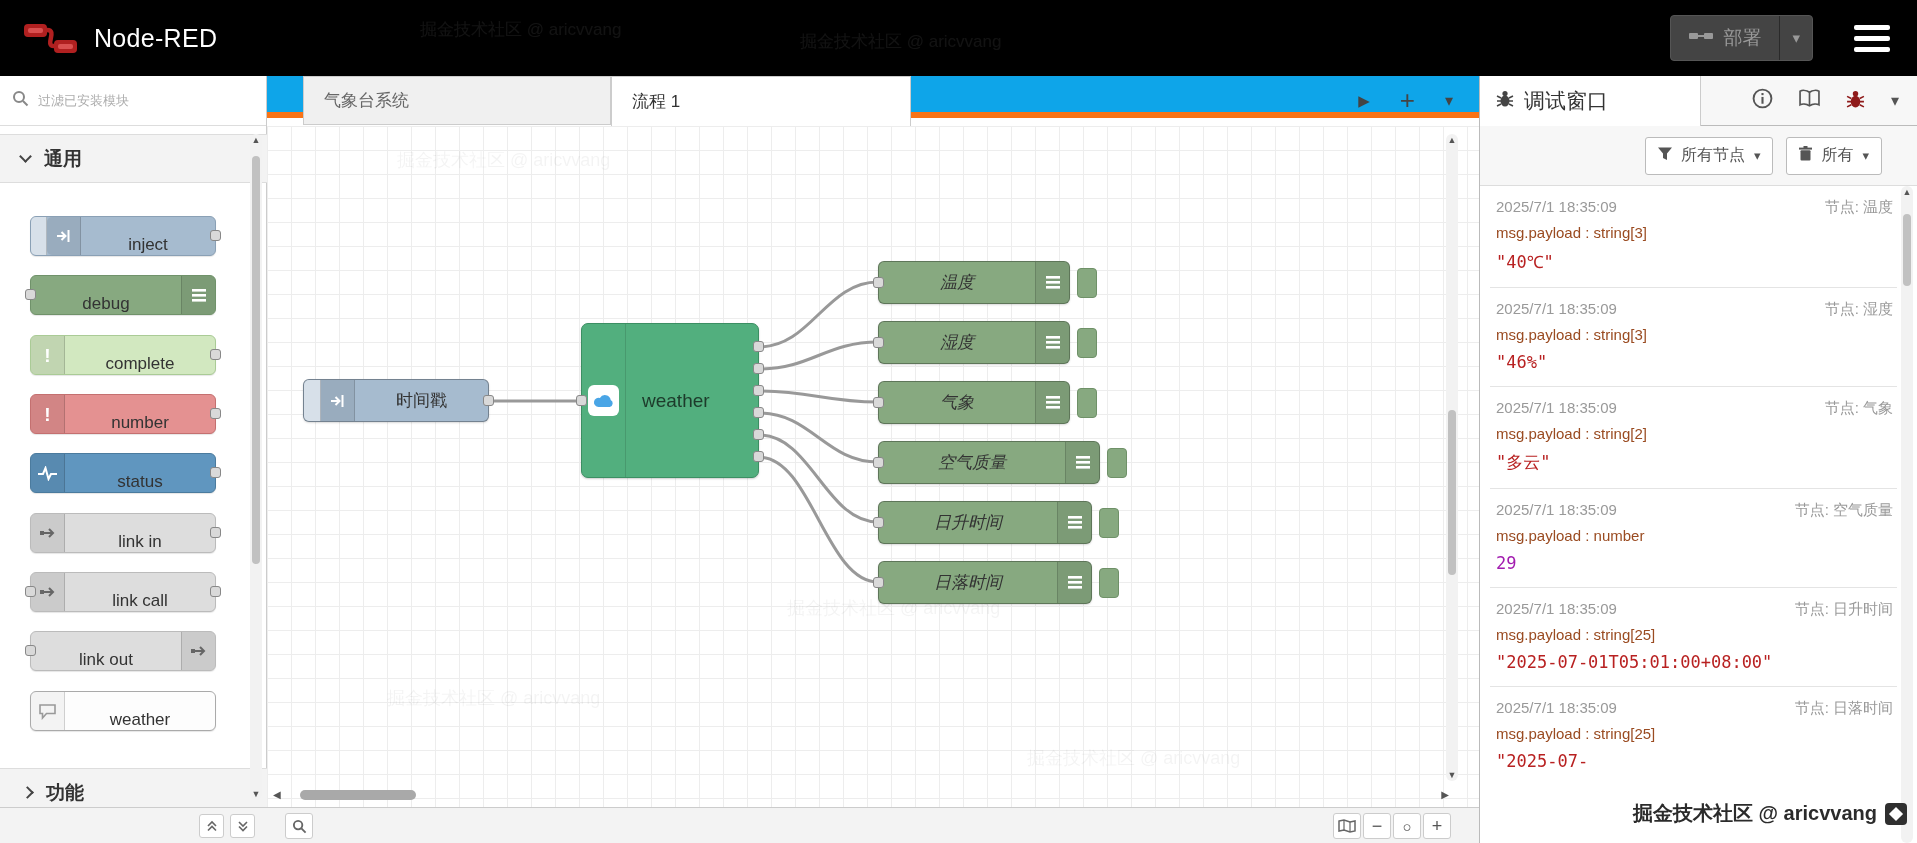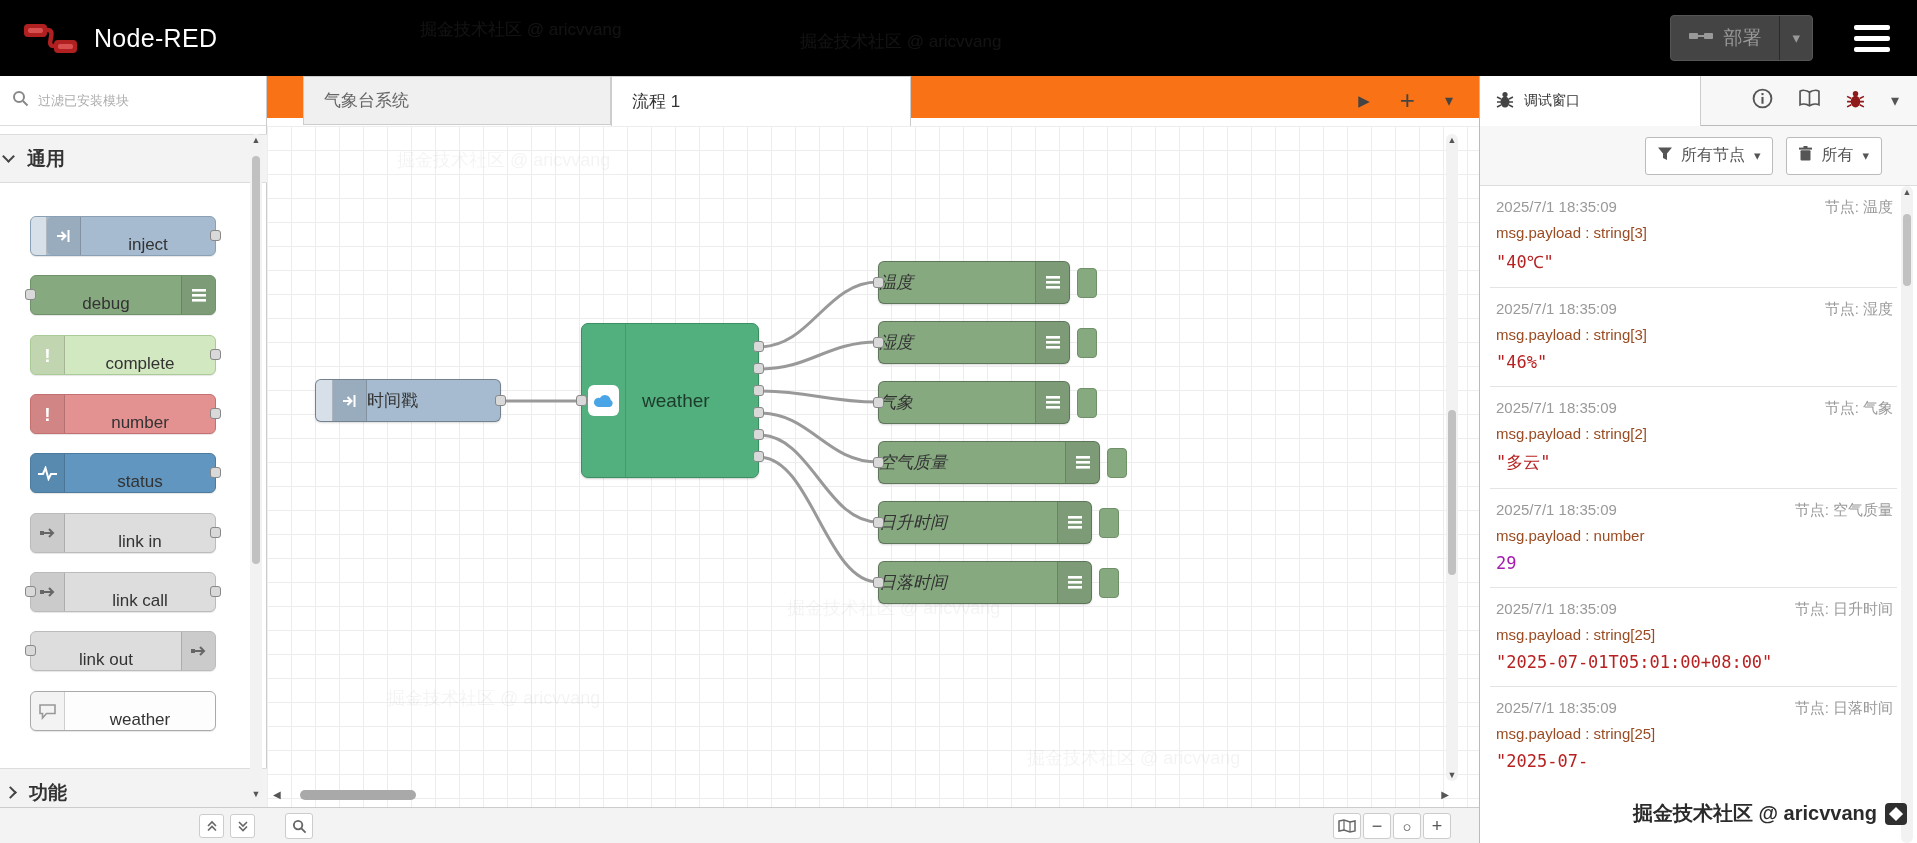--- a/index.html
+++ b/index.html
@@ -15,21 +15,21 @@
   .deploy-caret{border-left:1px solid #2a2a2a;padding:0 12px;display:flex;align-items:center;font-size:15px;color:#999}
   .hamburger{position:absolute;right:27px;top:25px;width:36px;height:27px;display:flex;flex-direction:column;justify-content:space-between;cursor:pointer}
   .hamburger div{height:5px;background:#fff;border-radius:2px}
   .wm-faint-header{position:absolute;color:#fff;opacity:.07;font-size:17px;pointer-events:none}
 
   
   .palette{position:absolute;left:0;top:76px;width:267px;height:767px;background:#fff;border-right:1px solid #ccc;z-index:20}
   .pal-search{height:50px;border-bottom:1px solid #ddd;display:flex;align-items:center;gap:9px;padding:0 12px;background:#fff}
   .pal-search input{border:none;outline:none;font-size:13px;color:#555;width:190px;font-family:"Liberation Sans",sans-serif;background:transparent}
   .pal-search input::placeholder{color:#adadad}
-  .pal-cat{position:absolute;left:0;width:267px;height:49px;background:#f3f3f3;border-top:1px solid #ddd;border-bottom:1px solid #ddd;display:flex;align-items:center;gap:14px;padding:0 4px;font-size:19px;font-weight:bold;color:#333;cursor:pointer}
+  .pal-cat{position:absolute;left:0;width:267px;height:49px;background:#f3f3f3;border-top:1px solid #ddd;border-bottom:1px solid #ddd;display:flex;align-items:center;gap:14px;padding:0 21px;font-size:19px;font-weight:bold;color:#333;cursor:pointer}
   .chev{width:9px;height:9px;border-right:2px solid #444;border-bottom:2px solid #444;transform:rotate(45deg);margin-top:-4px}
   .chev.r{transform:rotate(-45deg);margin-top:0;margin-left:2px}
   .pnode{position:absolute;left:30px;width:186px;height:40px;border:1px solid rgba(0,0,0,.28);border-radius:6px;display:flex;align-items:flex-end;font-size:17px;color:#333;box-shadow:0 1px 1px rgba(0,0,0,.10);cursor:grab;background:#ddd}
   .plabel{flex:1;text-align:center;white-space:nowrap}
   .pstrip{width:34px;align-self:stretch;background:rgba(0,0,0,.08);display:flex;align-items:center;justify-content:center;flex:none}
   .pstrip.l{border-right:1px solid rgba(0,0,0,.15);border-radius:5px 0 0 5px}
   .pstrip.rr{border-left:1px solid rgba(0,0,0,.15);border-radius:0 5px 5px 0}
   .pbtn{width:16px;align-self:stretch;background:rgba(255,255,255,.55);border-right:1px solid rgba(0,0,0,.18);border-radius:5px 0 0 5px;flex:none}
   .port{position:absolute;width:11px;height:11px;background:#d9d9d9;border:1px solid #888;border-radius:3px;top:50%;margin-top:-6px;z-index:3}
   .port.in{left:-6px}.port.out{right:-6px}
@@ -44,31 +44,31 @@
   .pal-footer{position:absolute;left:0;bottom:0;width:267px;height:36px;background:#f3f3f3;border-top:1px solid #ccc;display:flex;align-items:center;justify-content:flex-end;gap:6px;padding-right:12px}
   .pf-btn{width:25px;height:24px;background:#fff;border:1px solid #ccc;border-radius:3px;display:flex;align-items:center;justify-content:center;cursor:pointer}
 
   
   .vtrack{position:absolute;width:12px;background:#f2f2f2;border-radius:6px}
   .vthumb{position:absolute;left:2px;width:8px;background:#c1c1c1;border-radius:4px}
   .sarrow{position:absolute;left:0;width:12px;text-align:center;font-size:9px;color:#555;line-height:12px}
 
   
   .workspace{position:absolute;left:267px;top:76px;width:1212px;height:767px;background:#fff}
-  .tabbar{position:relative;height:42px;background:#f97316;border-bottom:6px solid #f97316}
+  .tabbar{position:relative;height:42px;background:#0ea5e9;border-bottom:6px solid #f97316}
   .tab{position:absolute;top:0;height:49px;background:#f0f0f0;border:1px solid #ccc;display:flex;align-items:center;padding-left:20px;font-size:17px;color:#666;cursor:pointer}
   .tab.active{background:#fff;color:#333;height:50px;z-index:3;border-bottom:none}
   .tabbar-icons{position:absolute;right:26px;top:0;height:49px;display:flex;align-items:center;gap:30px}
   .tbicon{color:#444;cursor:pointer;display:flex;align-items:center;justify-content:center}
   .canvas{position:absolute;left:0;top:50px;width:1212px;height:681px;background:#fff;overflow:hidden;
     background-image:linear-gradient(#ededed 1px,transparent 1px),linear-gradient(90deg,#ededed 1px,transparent 1px);
     background-size:24px 24px}
   .wires{position:absolute;left:0;top:0;pointer-events:none}
   .fnode{position:absolute;height:43px;border:1px solid rgba(0,0,0,.3);border-radius:6px;display:flex;align-items:center;font-size:17px;color:#333;box-shadow:0 1px 2px rgba(0,0,0,.15);cursor:pointer}
-  .fnode .flabel{flex:1;text-align:left;white-space:nowrap}
+  .fnode .flabel{flex:1;text-align:center;white-space:nowrap}
   .fnode .flabel.it{font-style:italic}
   .fbtn{width:17px;align-self:stretch;background:rgba(255,255,255,.55);border-right:1px solid rgba(0,0,0,.2);border-radius:5px 0 0 5px;flex:none;cursor:pointer}
   .fstrip{width:34px;align-self:stretch;background:rgba(0,0,0,.08);display:flex;align-items:center;justify-content:center;flex:none}
   .fstrip.l{border-right:1px solid rgba(0,0,0,.15)}
   .fstrip.rr{border-left:1px solid rgba(0,0,0,.15);border-radius:0 5px 5px 0}
   .dtoggle{position:absolute;right:-28px;top:6px;width:20px;height:30px;background:#87a980;border:1px solid #6f9168;border-radius:4px;cursor:pointer}
   .weather-node{position:absolute;left:314px;top:197px;width:178px;height:155px;background:#52af7e;border:1px solid #3c8f63;border-radius:7px;display:flex;align-items:center;box-shadow:0 1px 2px rgba(0,0,0,.2);cursor:pointer}
   .wstrip{width:44px;align-self:stretch;border-right:1px solid rgba(0,0,0,.12);display:flex;align-items:center;justify-content:center;flex:none}
   .wicon{width:31px;height:31px;background:#fff;border-radius:6px;display:flex;align-items:center;justify-content:center}
   .wlabel{margin-left:16px;font-size:19px;color:#1d3b2b}
@@ -76,21 +76,21 @@
   .wfooter{position:absolute;left:0;bottom:0;width:1212px;height:36px;background:#f3f3f3;border-top:1px solid #ccc}
   .ft-btn{position:absolute;top:5px;width:28px;height:26px;background:#fff;border:1px solid #ccc;border-radius:3px;display:flex;align-items:center;justify-content:center;color:#555;font-size:18px;cursor:pointer}
   .hscroll{position:absolute;left:6px;bottom:41px;width:1176px;height:14px}
   .hthumb{position:absolute;left:27px;top:2px;width:116px;height:10px;background:#a9a9a9;border-radius:5px;cursor:grab}
   .harrow{position:absolute;top:1px;font-size:10px;color:#555}
   .wm-faint{position:absolute;color:#000;opacity:.045;font-size:18px;pointer-events:none;white-space:nowrap}
 
   
   .sidebar{position:absolute;left:1479px;top:76px;width:438px;height:767px;background:#fff;border-left:1px solid #bbb;z-index:20}
   .sb-tabbar{position:relative;height:50px;background:#f7f7f7;border-bottom:1px solid #bbb}
-  .sb-tab{position:absolute;left:0;top:0;width:221px;height:50px;background:#fff;border-right:1px solid #ccc;display:flex;align-items:center;gap:10px;padding-left:16px;font-size:14px;color:#333;cursor:pointer}
+  .sb-tab{position:absolute;left:0;top:0;width:221px;height:50px;background:#fff;border-right:1px solid #ccc;display:flex;align-items:center;gap:10px;padding-left:16px;font-size:21px;color:#333;cursor:pointer}
   .sb-icons{position:absolute;right:18px;top:0;height:49px;display:flex;align-items:center;gap:26px}
   .sb-filter{position:absolute;left:0;top:50px;width:438px;height:60px;background:#f7f7f7;border-bottom:1px solid #ddd;display:flex;align-items:center;justify-content:flex-end;gap:13px;padding-right:36px}
   .filter-btn{height:38px;background:#fff;border:1px solid #bbb;border-radius:3px;display:flex;align-items:center;gap:9px;padding:0 12px;font-size:16px;color:#555;cursor:pointer}
   .msgs{position:absolute;left:10px;right:20px;top:110px;bottom:0;overflow:hidden}
   .msg{border-bottom:1px solid #e4e4e4;padding:12px 4px 14px 6px}
   .msg-head{display:flex;justify-content:space-between;font-size:15px;color:#999}
   .msg-meta{font-size:15px;color:#9a4b21;margin-top:7px;cursor:pointer}
   .msg-val{font-family:"DejaVu Sans Mono",monospace;font-size:17px;margin-top:9px}
   .msg-val.string{color:#b82121}
   .msg-val.number{color:#a21caf}
@@ -301,21 +301,21 @@
         <path d="M222 275 C 262 275, 274 275, 314 275"></path>
         <path d="M492 221 C 544 221, 559 156, 611 156"></path>
         <path d="M492 243 C 544 243, 559 216, 611 216"></path>
         <path d="M492 265 C 544 265, 559 276, 611 276"></path>
         <path d="M492 287 C 544 287, 559 336, 611 336"></path>
         <path d="M492 309 C 544 309, 559 396, 611 396"></path>
         <path d="M492 331 C 544 331, 559 456, 611 456"></path>
       </g>
     </svg>
 
-    <div class="fnode c-inject" style="left:48px;top:253px;width:186px">
+    <div class="fnode c-inject" style="left:36px;top:253px;width:186px">
       <div class="fbtn"></div>
       <div class="fstrip l">
         <svg width="16" height="16" viewBox="0 0 16 16">
             <path d="M1 8 H8" stroke="#fff" stroke-width="2"></path>
             <path d="M5.5 4 L9.5 8 L5.5 12" fill="none" stroke="#fff" stroke-width="2"></path>
             <path d="M12.5 2 V14" stroke="#fff" stroke-width="2"></path>
           </svg>
       </div>
       <span class="flabel">时间戳</span>
       <div class="port out"></div>

